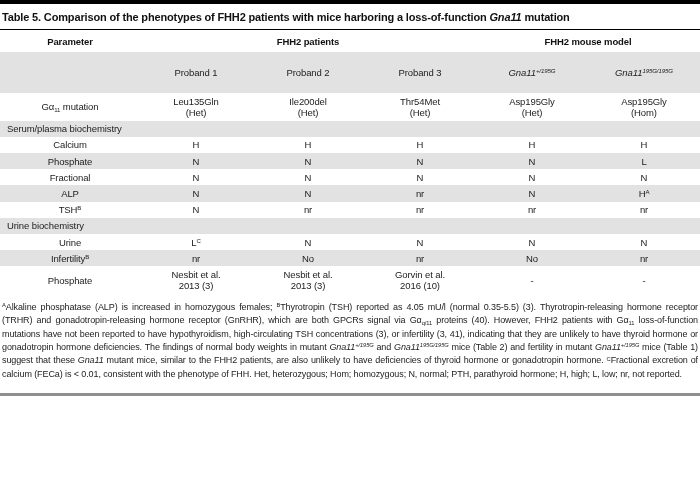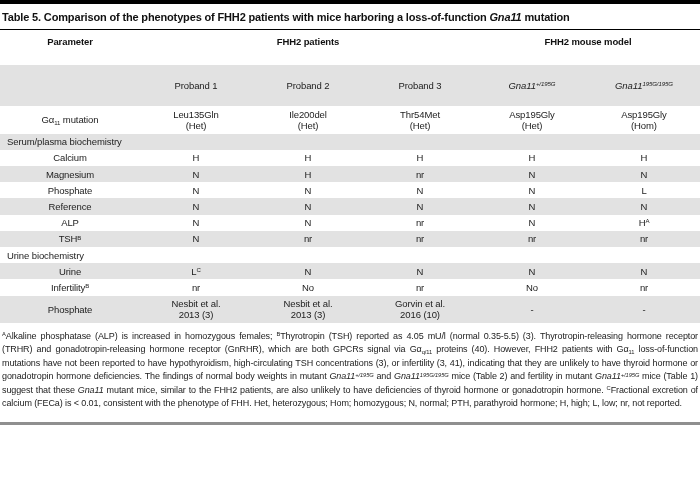--- a/index.html
+++ b/index.html
@@ -8,21 +8,21 @@
        -webkit-font-smoothing:antialiased;}
   .page{width:700px;height:349px;box-sizing:border-box;position:relative;}
   .top-bar{height:4px;background:#000;}
   .title{font-weight:bold;font-size:11px;letter-spacing:-0.15px;
          padding:7px 2px 6px 2px;color:#111;}
   table{width:700px;border-collapse:collapse;table-layout:fixed;
         border-top:1.5px solid #000;}
   col.c-param{width:140px;}
   col.c-val{width:112px;}
   thead th{font-weight:bold;font-size:9.5px;letter-spacing:-0.1px;
-           text-align:center;padding:6px 0 18px 0;color:#111;}
+           text-align:center;padding:6px 0 5px 0;color:#111;}
   tbody td{font-size:9.5px;letter-spacing:-0.1px;text-align:center;
            padding:2.5px 1px;line-height:1.18;vertical-align:middle;}
   tbody tr:nth-child(odd){background:var(--stripe,#e2e2e2);}
   tbody tr.subheader td{padding:15px 1px;}
   td.section{text-align:left;padding-left:7px;}
   td.param{text-align:center;}
   i{font-style:italic;}
   sup{font-size:64%;line-height:0;vertical-align:baseline;position:relative;top:-0.45em;}
   sub{font-size:64%;line-height:0;vertical-align:baseline;position:relative;top:0.28em;}
   .footnote{font-size:9px;line-height:13.4px;letter-spacing:-0.1px;
@@ -74,37 +74,29 @@
         </tr>
         <tr>
           <td class="param">Calcium</td>
           <td>H</td>
           <td>H</td>
           <td>H</td>
           <td>H</td>
           <td>H</td>
         </tr>
         <tr>
-          <td class="param">Magnesium</td>
-          <td>N</td>
-          <td>H</td>
-          <td>nr</td>
-          <td>N</td>
-          <td>N</td>
-        </tr>
-        <tr>
           <td class="param">Phosphate</td>
           <td>N</td>
           <td>N</td>
           <td>N</td>
           <td>N</td>
           <td>L</td>
         </tr>
         <tr>
-          <td class="param">Reference</td>
+          <td class="param">Fractional</td>
           <td>N</td>
           <td>N</td>
           <td>N</td>
           <td>N</td>
           <td>N</td>
         </tr>
         <tr>
           <td class="param">ALP</td>
           <td>N</td>
           <td>N</td>

